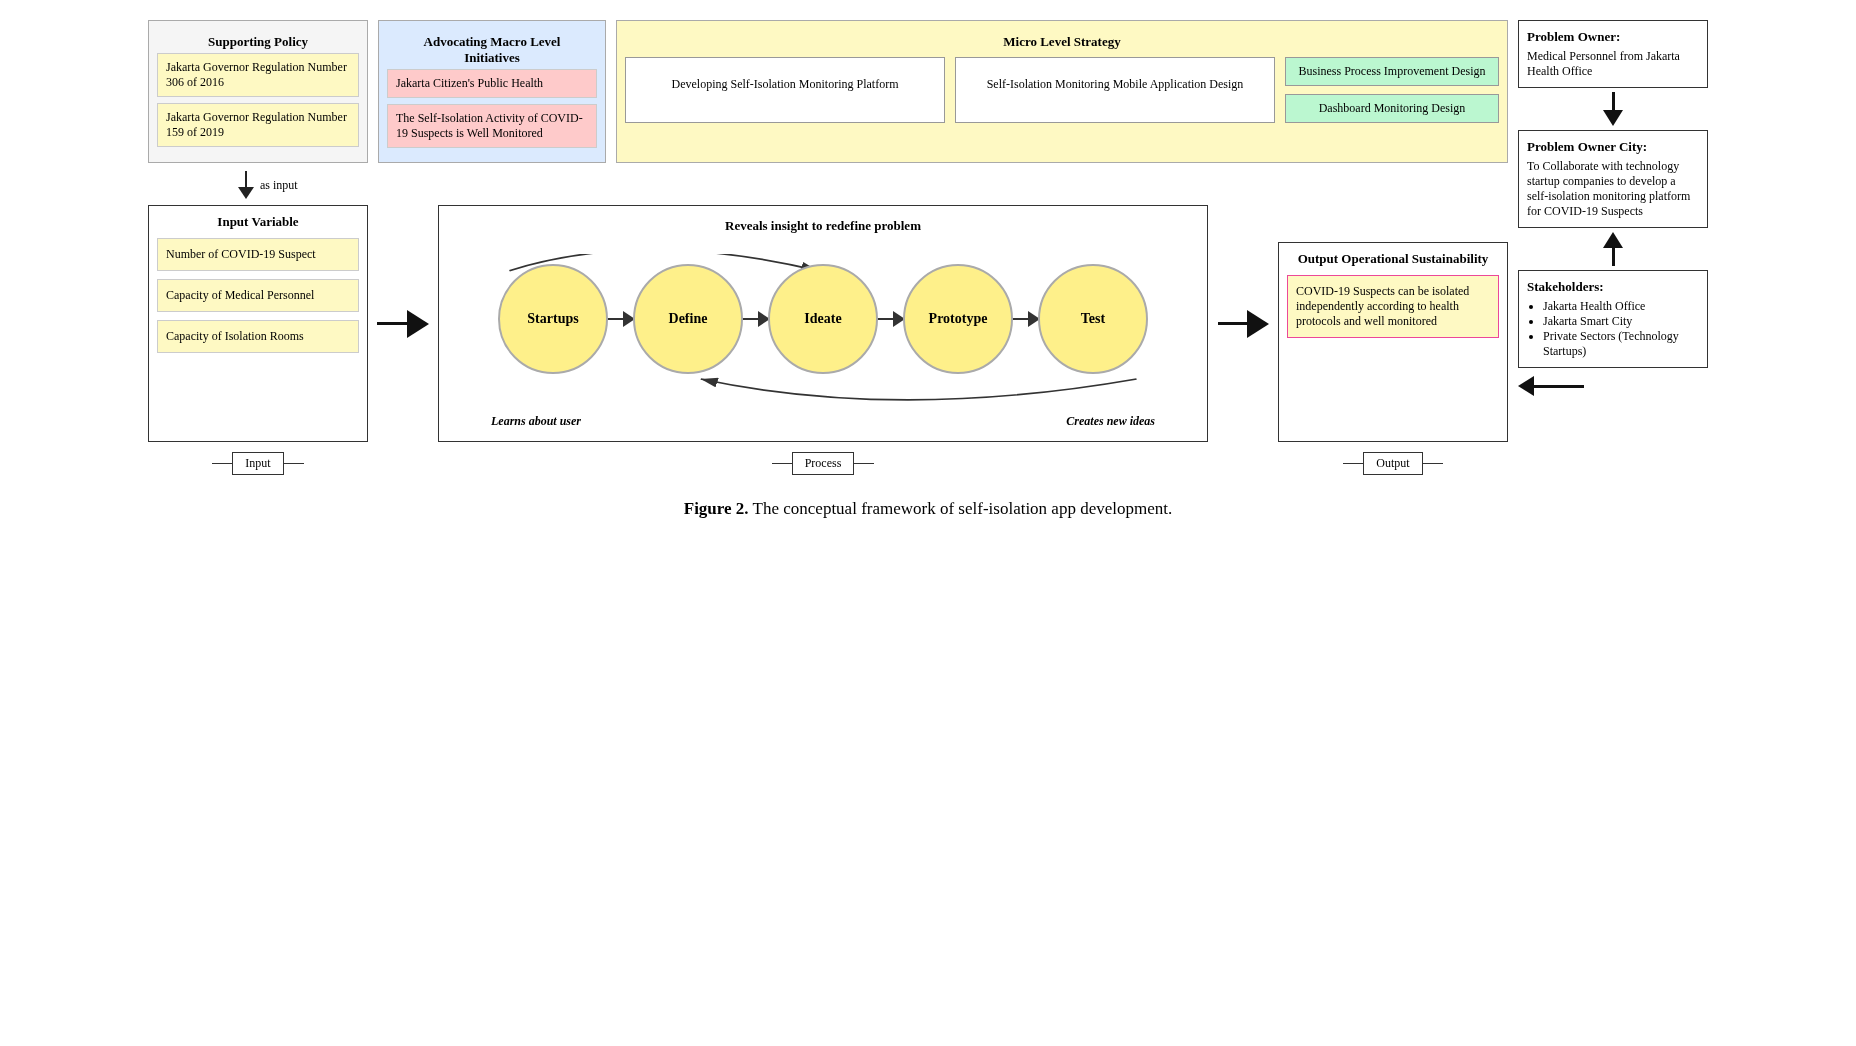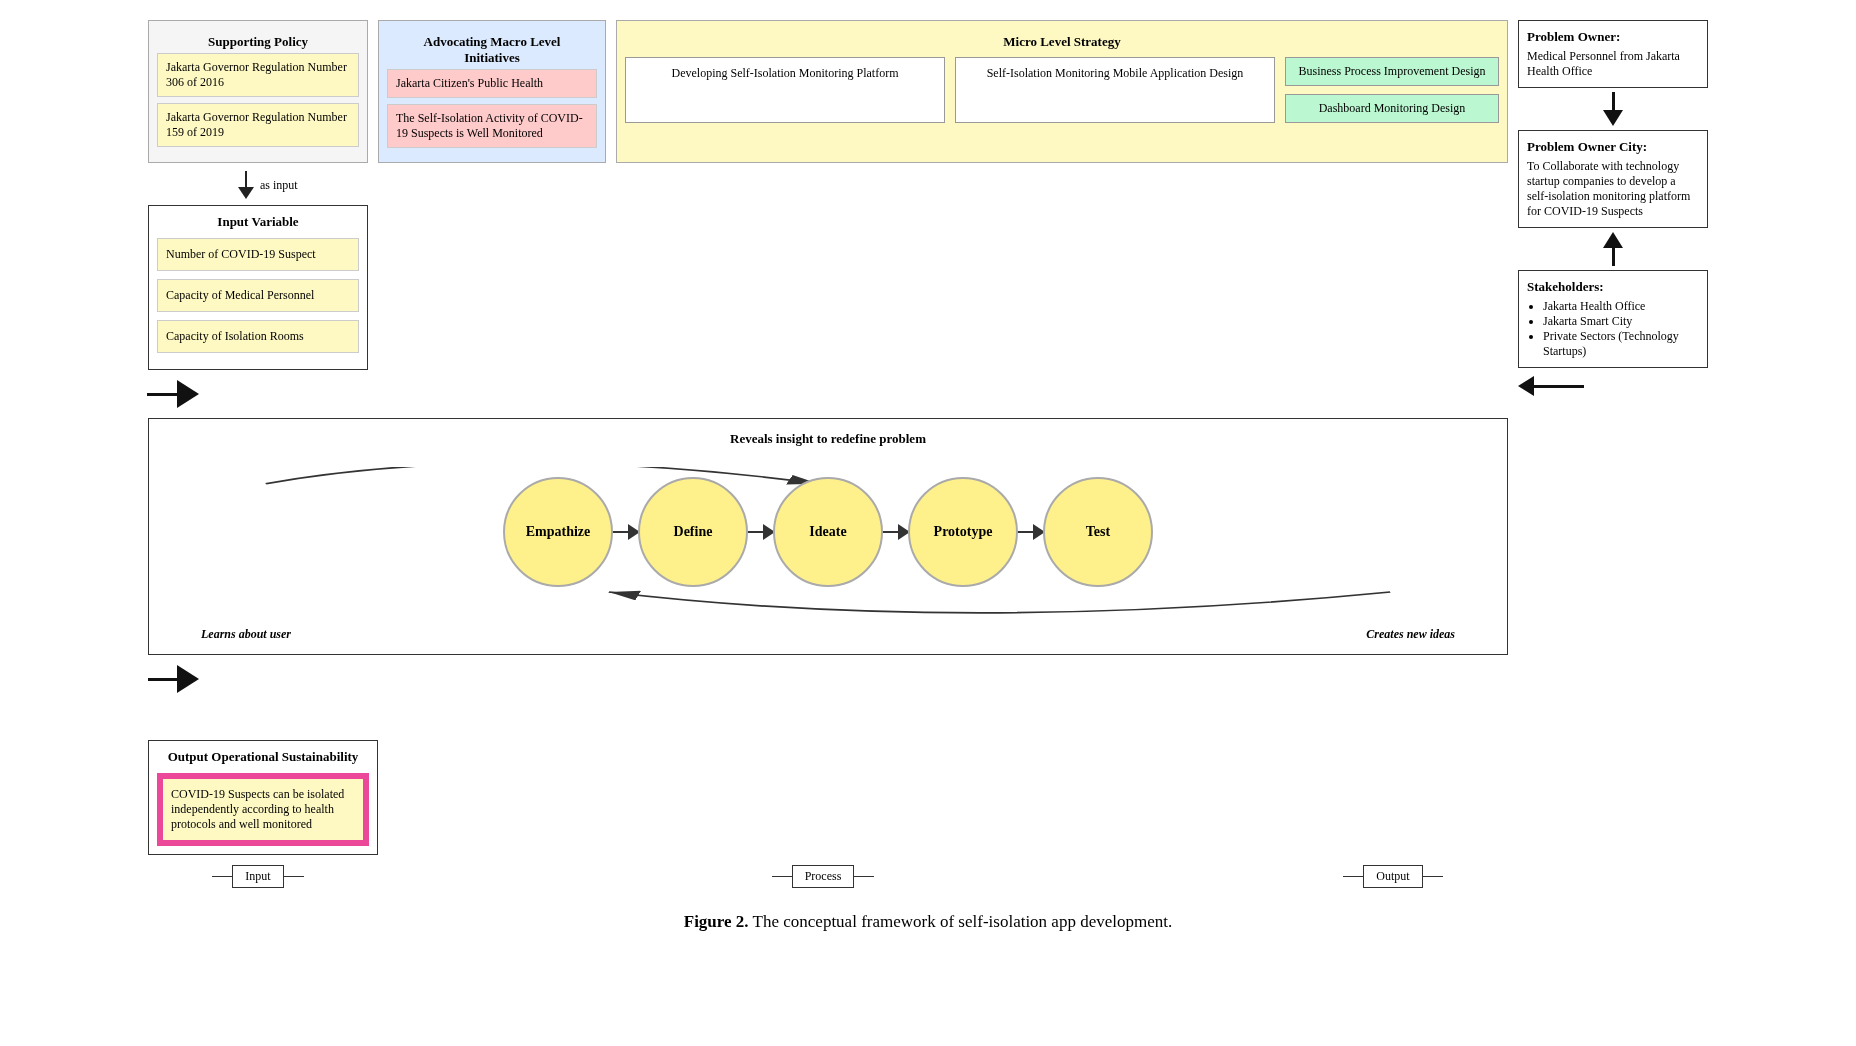--- a/index.html
+++ b/index.html
@@ -82,21 +82,21 @@
     .micro-inner {
       display: flex;
       gap: 10px;
       justify-content: space-between;
       margin-top: 4px;
     }
 
     .micro-sub-item {
       background: #fff;
       border: 1px solid #999;
-      padding: 8px 8px;
+      padding: 19px 8px;
       font-size: 12px;
       flex: 1;
       text-align: center;
     }
 
     .micro-green-col {
       display: flex;
       flex-direction: column;
       gap: 8px;
       width: 214px;
@@ -125,21 +125,20 @@
     .arrow-label {
       font-size: 12px;
     }
 
     
     .bottom-section {
       display: flex;
       width: 100%;
       gap: 10px;
       margin-bottom: 10px;
-      flex-direction: column;
     }
 
     
     .input-variable {
       width: 220px;
       border: 1.5px solid #333;
       padding: 8px;
       flex-shrink: 0;
     }
 
@@ -217,21 +216,21 @@
 
     .output-title {
       font-weight: bold;
       text-align: center;
       font-size: 13px;
       margin-bottom: 8px;
     }
 
     .output-item {
       background: #fef9c3;
-      border: 6px solid #ec4899;
+      border: 1px solid #ec4899;
       padding: 8px;
       font-size: 12px;
     }
 
     .arrow-connector {
       display: flex;
       align-items: center;
       justify-content: center;
       width: 50px;
       flex-shrink: 0;
@@ -402,21 +401,21 @@
                   <polygon points="0 0, 8 3, 0 6" fill="#333"></polygon>
                 </marker>
                 <marker id="arrowhead2" markerWidth="8" markerHeight="6" refX="8" refY="3" orient="auto">
                   <polygon points="0 0, 8 3, 0 6" fill="#333"></polygon>
                 </marker>
               </defs>
             </svg>
 
             <div class="circles-row">
               <div class="circle">
-                <span>Empathize</span>
+                <span>Startups</span>
               </div>
               <div style="display:flex;align-items:center;margin:0 -2px;">
                 <div style="width:18px;height:2.5px;background:#333;"></div>
                 <div style="width:0;height:0;border-top:8px solid transparent;border-bottom:8px solid transparent;border-left:12px solid #333;margin-left:-1px;"></div>
               </div>
               <div class="circle">
                 <span>Define</span>
               </div>
               <div style="display:flex;align-items:center;margin:0 -2px;">
                 <div style="width:18px;height:2.5px;background:#333;"></div>

